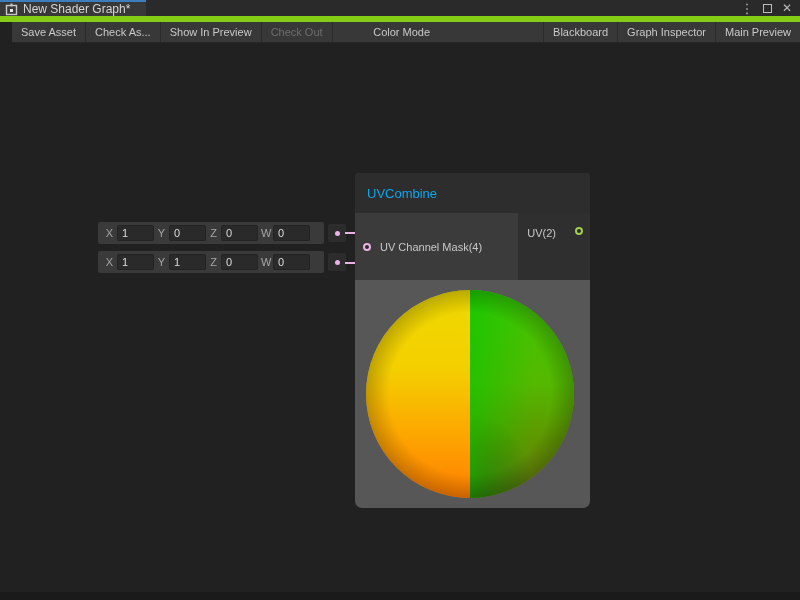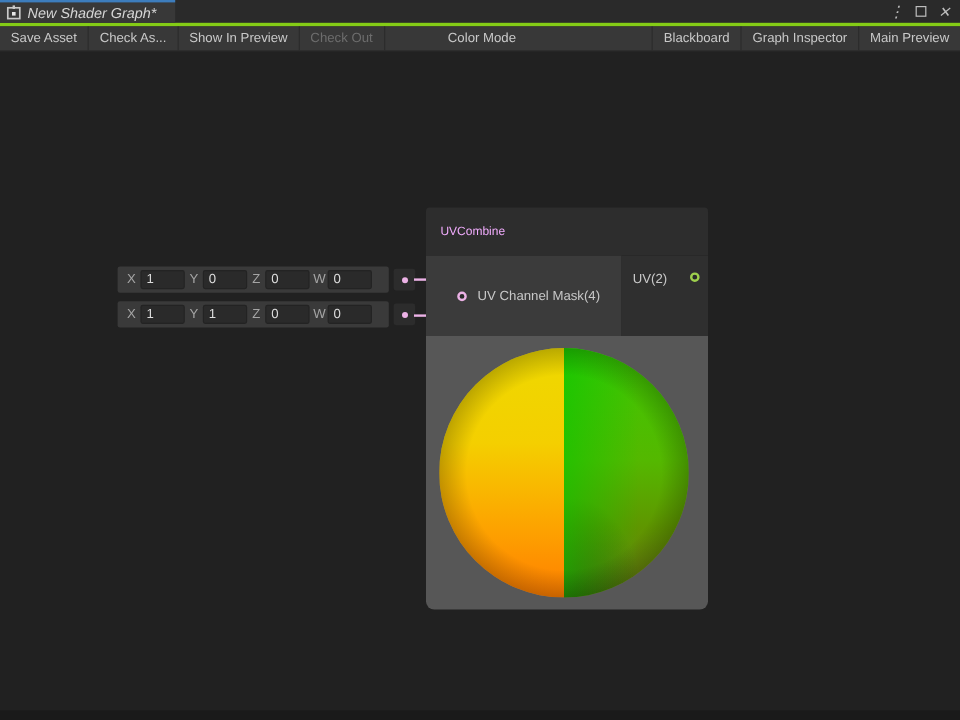--- a/index.html
+++ b/index.html
@@ -7,22 +7,21 @@
   .window {
     position:relative; width:800px; height:600px; overflow:hidden;
     background:#212121; font-family:"Liberation Sans", sans-serif;
     -webkit-font-smoothing:antialiased;
   }
 
   
   .tabbar {
     position:absolute; top:0; left:0; right:0; height:22px;
     background:#2a2a2a; display:flex; align-items:stretch;
-    border-bottom:3px solid #84cc16;
-    font-style:italic;
+    border-bottom:6px solid #84cc16;
   }
   .tab {
     display:flex; align-items:center; gap:5px;
     padding:0 16px 0 5px; background:#383838;
     border-top:2px solid #3d7dbd;
     color:#d6d6d6; font-size:12px; white-space:nowrap;
   }
   .tab-icon { width:13px; height:13px; flex:none; }
   .win-controls {
     margin-left:auto; display:flex; align-items:center; gap:4px;
@@ -30,21 +29,21 @@
   }
   .win-btn {
     width:16px; height:16px; display:flex; align-items:center;
     justify-content:center; font-size:12px; cursor:default;
   }
   .menu-dots { font-size:13px; letter-spacing:0; }
   .max-box { width:9px; height:9px; border:1.5px solid #bdbdbd; }
 
   
   .toolbar {
-    position:absolute; top:22px; left:0; right:0; height:21px;
+    position:absolute; top:22px; left:12px; right:0; height:21px;
     background:#383838; display:flex; align-items:stretch;
     font-size:11px; color:#c9c9c9;
     border-bottom:1px solid #262626;
   }
   .tbtn {
     display:flex; align-items:center; padding:0 9px;
     border-right:1px solid #2c2c2c; cursor:default; white-space:nowrap;
   }
   .tbtn.right-side { border-right:none; border-left:1px solid #2c2c2c; }
   .tbtn.disabled { color:#6d6d6d; }
@@ -91,28 +90,28 @@
     display:flex; align-items:center; justify-content:center;
   }
   .pb1 { top:181px; } .pb2 { top:210px; }
   .dot { width:5px; height:5px; border-radius:50%; background:#ecb2e6; }
   .edge { position:absolute; left:345px; width:18px; height:2px; background:#ecb2e6; }
   .e1 { top:189px; } .e2 { top:219px; }
 
   
   .node { position:absolute; left:355px; top:130px; width:235px; }
   .node-title {
-    height:40px; background:#2d2d2d; color:#f0abfc; font-size:10px;
+    height:40px; background:#2d2d2d; color:#0ea5e9; font-size:13px;
     display:flex; align-items:center; padding-left:12px;
     border-radius:3px 3px 0 0;
   }
   .node-body { display:flex; height:67px; }
   .inputs {
     width:163px; background:#3b3b3b;
-    display:flex; flex-direction:row; justify-content:center; gap:9px;
+    display:flex; flex-direction:column; justify-content:center; gap:9px;
   }
   .port-row {
     display:flex; align-items:center; gap:9px; padding-left:8px;
     color:#c8c8c8; font-size:11px; white-space:nowrap;
   }
   .port-circle {
     width:8px; height:8px; border-radius:50%;
     border:2px solid #ecb2e6; background:#2a2a2a; flex:none;
   }
   .port-circle.green { border-color:#9ed04d; }

